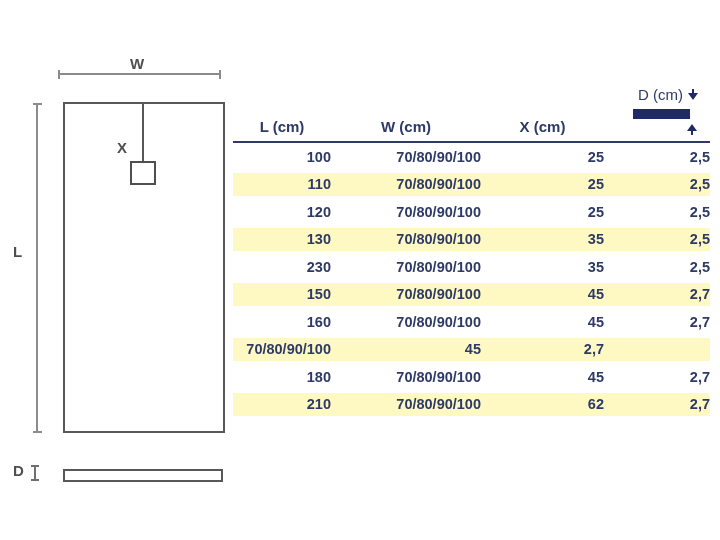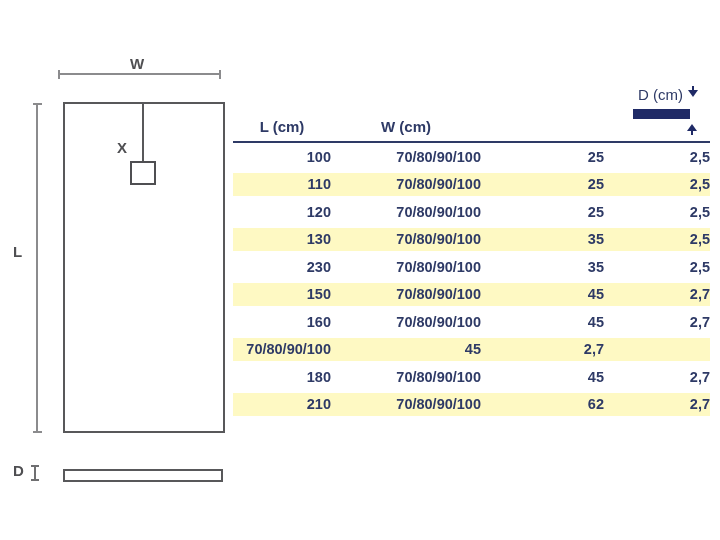--- a/index.html
+++ b/index.html
@@ -66,21 +66,21 @@
   .thead .hcell {
     text-align:center; padding-bottom:8px;
     color:#2e3a66; font-size:15px; font-weight:bold;
   }
   .head-rule {
     position:absolute; left:0; bottom:0; width:477px; height:2px; background:#2e3a66;
   }
   .d-cluster { position:absolute; top:0; right:2px; width:110px; height:58px; }
   .d-title-row {
     position:absolute; top:1px; right:12px;
-    display:flex; align-items:flex-start; gap:5px;
+    display:flex; align-items:center; gap:5px;
     color:#2e3a66; font-size:15px;
   }
   .d-bar {
     position:absolute; top:24px; right:20px; width:57px; height:10px; background:#1f2a66;
   }
   .d-up-arrow { position:absolute; top:39px; right:13px; }
 
   .dim-arrow { display:flex; flex-direction:column; align-items:center; }
   .dim-arrow .astem { width:2px; height:4px; background:#1f2a66; }
   .dim-arrow .ahead-down {
@@ -129,20 +129,21 @@
         <div class="stem"></div>
         <div class="bar"></div>
     </div>
     <div class="profile-rect"></div>
   </div>
 
   <div class="spec-table">
     <div class="thead">
       <div class="hcell">L (cm)</div>
       <div class="hcell">W (cm)</div>
+      <div class="hcell">X (cm)</div>
       <div class="hcell"></div>
 
       <div class="d-cluster">
         <div class="d-title-row">
           <span>D (cm)</span>
           <span class="dim-arrow">
             <span class="astem"></span>
               <span class="ahead-down"></span>
           </span>
         </div>

